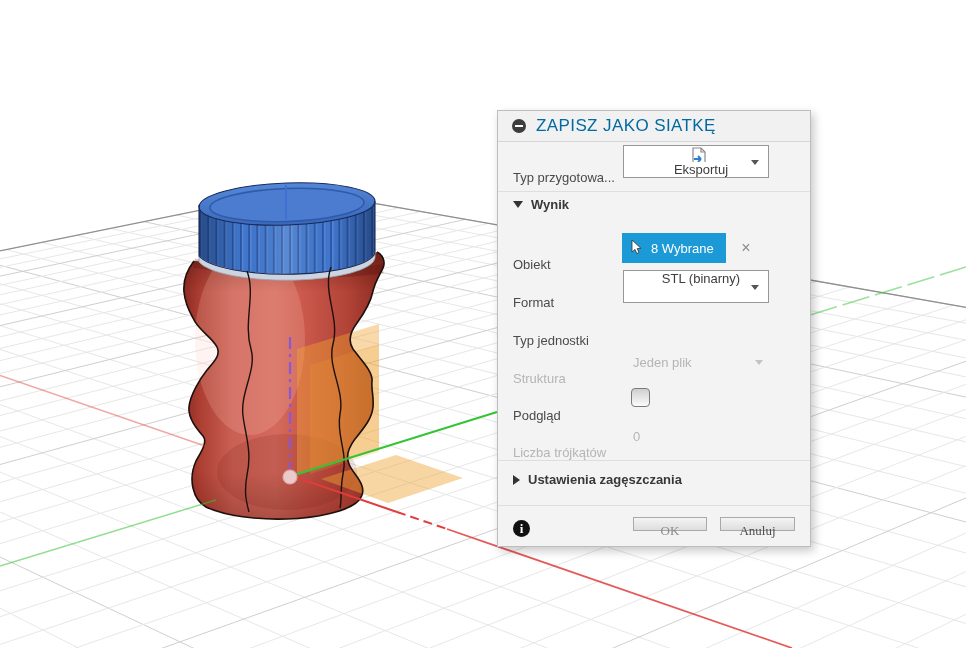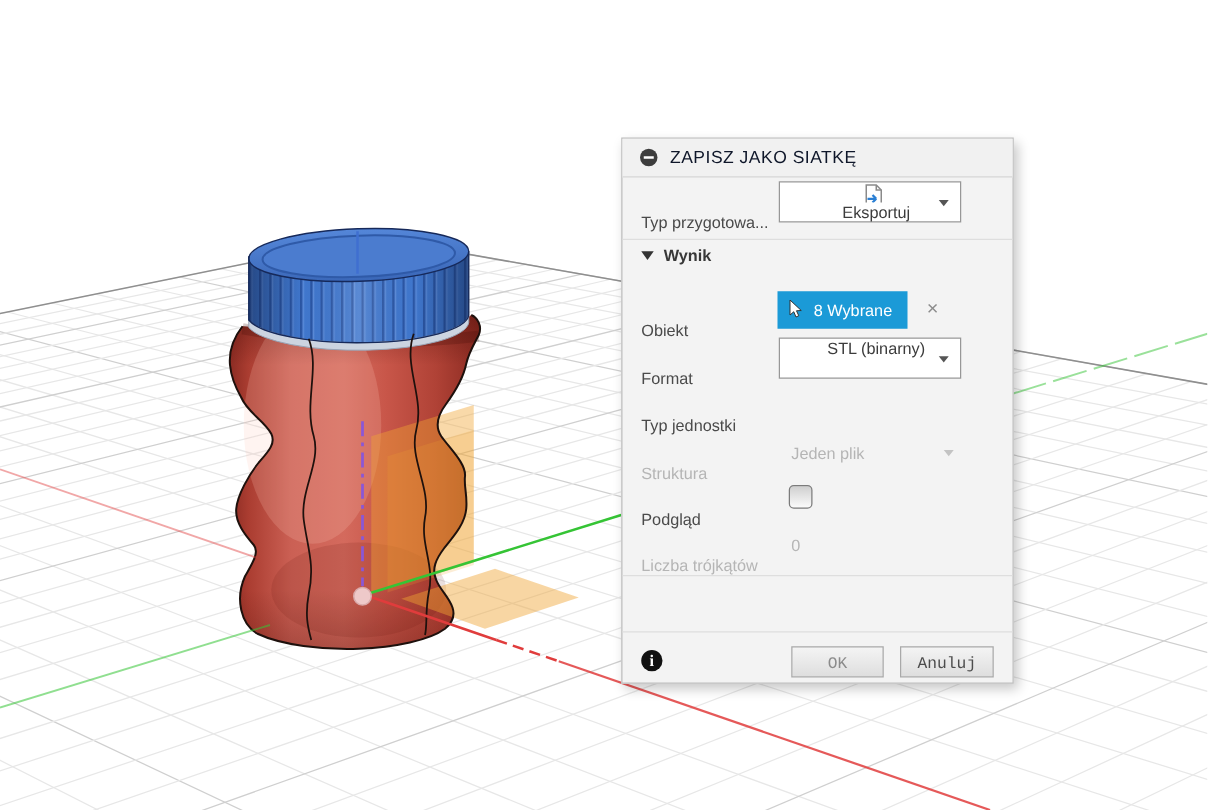--- a/index.html
+++ b/index.html
@@ -8,41 +8,41 @@
   .gmin{stroke:var(--grid-minor);stroke-width:1;}
   .gmaj{stroke:var(--grid-major);stroke-width:1;}
   .gedge{stroke:var(--grid-edge);stroke-width:1.3;}
 
   
   .panel{position:absolute;left:497px;top:110px;width:312px;height:435px;background:#f3f3f3;
          border:1px solid #bdbdbd;box-shadow:3px 4px 9px rgba(0,0,0,.22);font-size:13px;color:#444;}
   .titlebar{position:absolute;left:0;top:0;right:0;height:30px;background:#f1f1f1;border-bottom:1px solid #d6d6d6;}
   .grip{position:absolute;left:14px;top:8px;width:14px;height:14px;border-radius:50%;background:#3d3d3d;}
   .grip::after{content:"";position:absolute;left:3px;top:6px;width:8px;height:2px;background:#fff;}
-  .title{position:absolute;left:38px;top:0;line-height:29px;color:#0f172a;letter-spacing:.4px;font-size:14px;}
+  .title{position:absolute;left:38px;top:0;line-height:29px;color:#0369a1;letter-spacing:.4px;font-size:17px;}
   .divider{position:absolute;left:0;right:0;height:1px;background:#dedede;}
   .lbl{position:absolute;left:15px;color:#4a4a4a;margin-top:16px;}
   .lbl.dis{color:#b5b5b5;}
   .dd{position:absolute;left:125px;width:146px;height:33px;background:#fff;border:1px solid #979797;
       box-sizing:border-box;display:flex;align-items:center;cursor:default;flex-direction:column;}
   .dd .txt{margin-left:10px;color:#3c3c3c;}
   .caret{position:absolute;right:9px;top:50%;margin-top:-2px;width:0;height:0;
          border-left:4px solid transparent;border-right:4px solid transparent;border-top:5px solid #555;}
   .caret.dis{border-top-color:#c3c3c3;}
   .sec{position:absolute;left:15px;font-weight:bold;color:#383838;display:flex;align-items:center;gap:8px;}
   .tri-down{width:0;height:0;border-left:5px solid transparent;border-right:5px solid transparent;border-top:7px solid #333;}
   .tri-right{width:0;height:0;border-top:5px solid transparent;border-bottom:5px solid transparent;border-left:7px solid #333;}
   .chip{position:absolute;left:124px;width:104px;height:30px;background:var(--selection-blue);
         color:#fff;display:flex;align-items:center;gap:7px;padding-left:9px;box-sizing:border-box;}
   .clear{position:absolute;left:238px;width:20px;text-align:center;color:#8c8c8c;font-size:16px;line-height:30px;}
   .checkbox{position:absolute;left:133px;width:19px;height:19px;border:1.5px solid #7b7b7b;border-radius:4px;
             background:linear-gradient(#cfcfcf,#fbfbfb);box-sizing:border-box;}
   .val-dis{position:absolute;left:135px;color:#b5b5b5;}
-  .footer-btn{position:absolute;height:25px;border:1px solid #a9a9a9;background:linear-gradient(#f4f4f4,#dedede);
-              font-size:13px;font-family:Liberation Mono, monospace;text-align:center;line-height:23px;}
+  .footer-btn{position:absolute;height:14px;border:1px solid #a9a9a9;background:linear-gradient(#f4f4f4,#dedede);
+              font-size:13px;font-family:Liberation Serif, serif;text-align:center;line-height:23px;}
   .info{position:absolute;left:15px;top:409px;width:17px;height:17px;border-radius:50%;background:#111;}
   .info::before{content:"i";position:absolute;left:0;right:0;top:0;bottom:0;color:#fff;
                 font-family:"Liberation Serif",serif;font-weight:bold;font-size:13px;line-height:17px;text-align:center;}
 </style>
 </head>
 <body>
 
 <div id="stage">
 
   <svg id="scene" width="966" height="648" viewBox="0 0 966 648">
@@ -292,19 +292,23 @@
     <span class="val-dis" style="top:244px">Jeden plik</span>
     <span class="caret dis" style="right:47px;top:251px;position:absolute"></span>
 
     <span class="lbl" style="top:281px">Podgląd</span>
     <span class="checkbox" style="top:277px"></span>
 
     <span class="lbl dis" style="top:318px">Liczba trójkątów</span>
     <span class="val-dis" style="top:318px">0</span>
 
     <div class="divider" style="top:349px"></div>
+    <div class="sec" style="top:361px">
+      <span class="tri-right"></span>
+      <span>Ustawienia zagęszczania</span>
+    </div>
     <div class="divider" style="top:394px"></div>
 
     <span class="info"></span>
     <button class="footer-btn" style="left:135px;top:406px;width:74px;color:#8b8b8b">OK</button>
     <button class="footer-btn" style="left:222px;top:406px;width:75px;color:#4d4d4d">Anuluj</button>
   </div>
 </div>
 
 </body></html>

